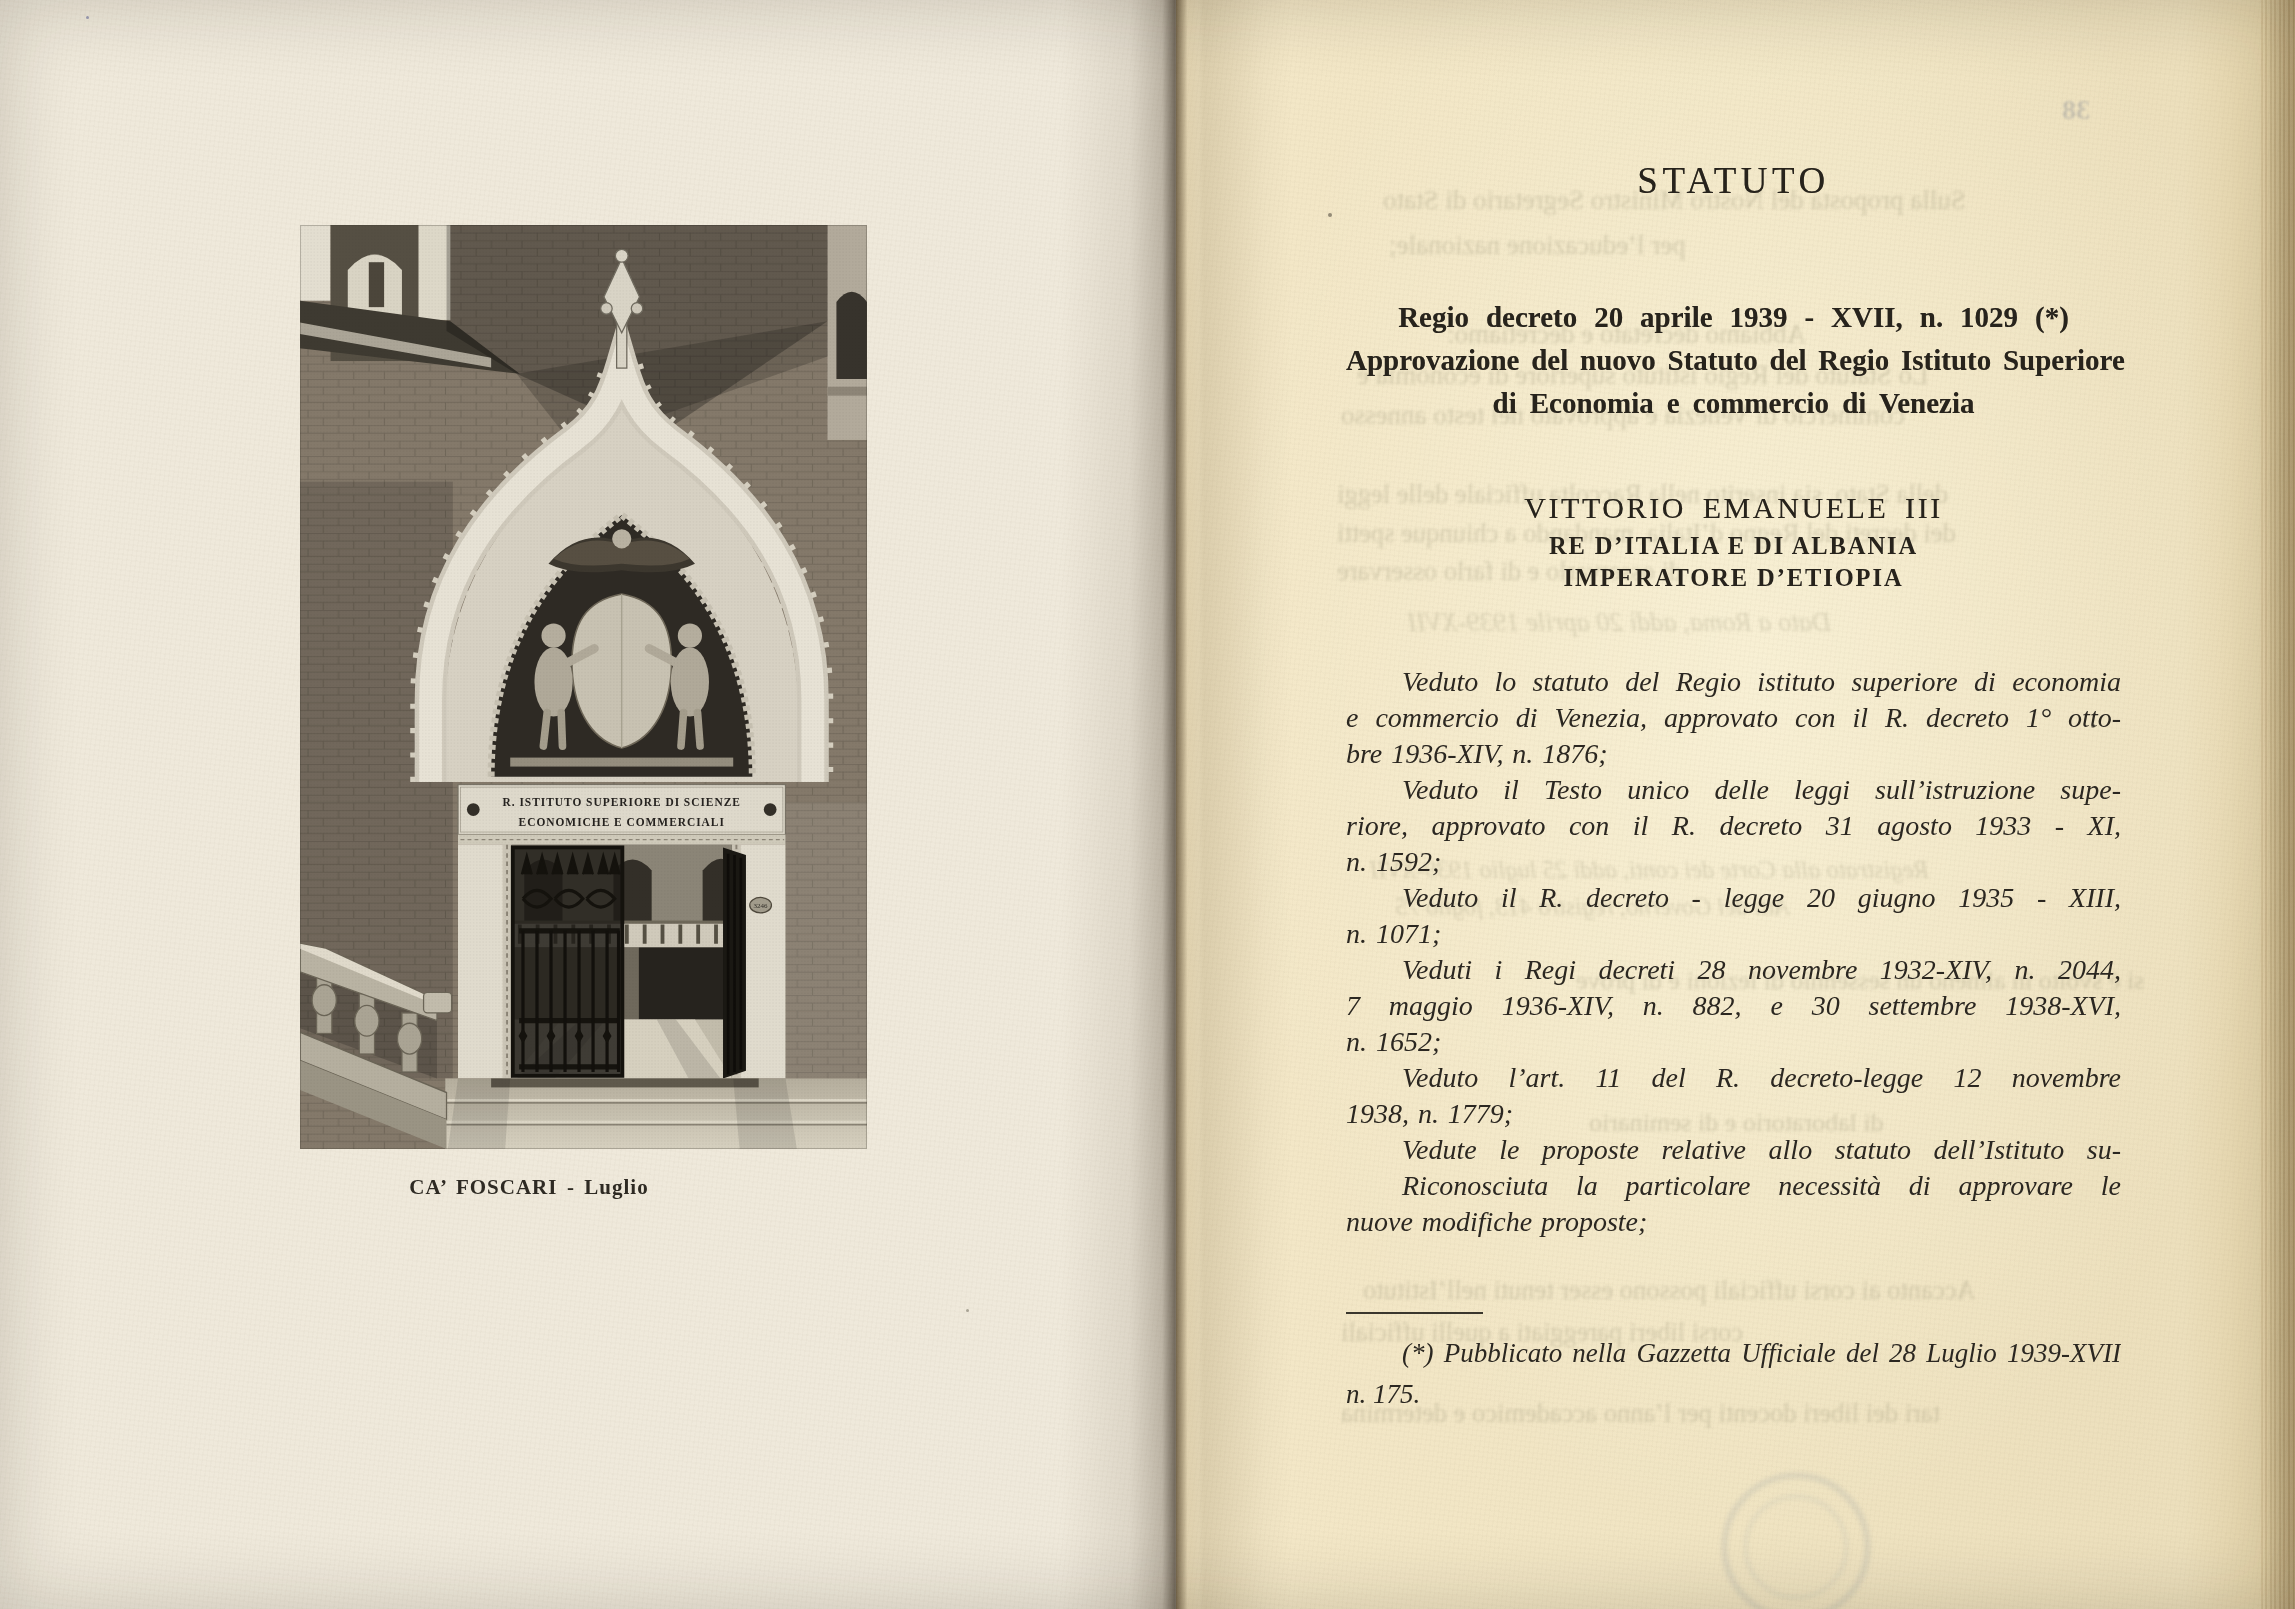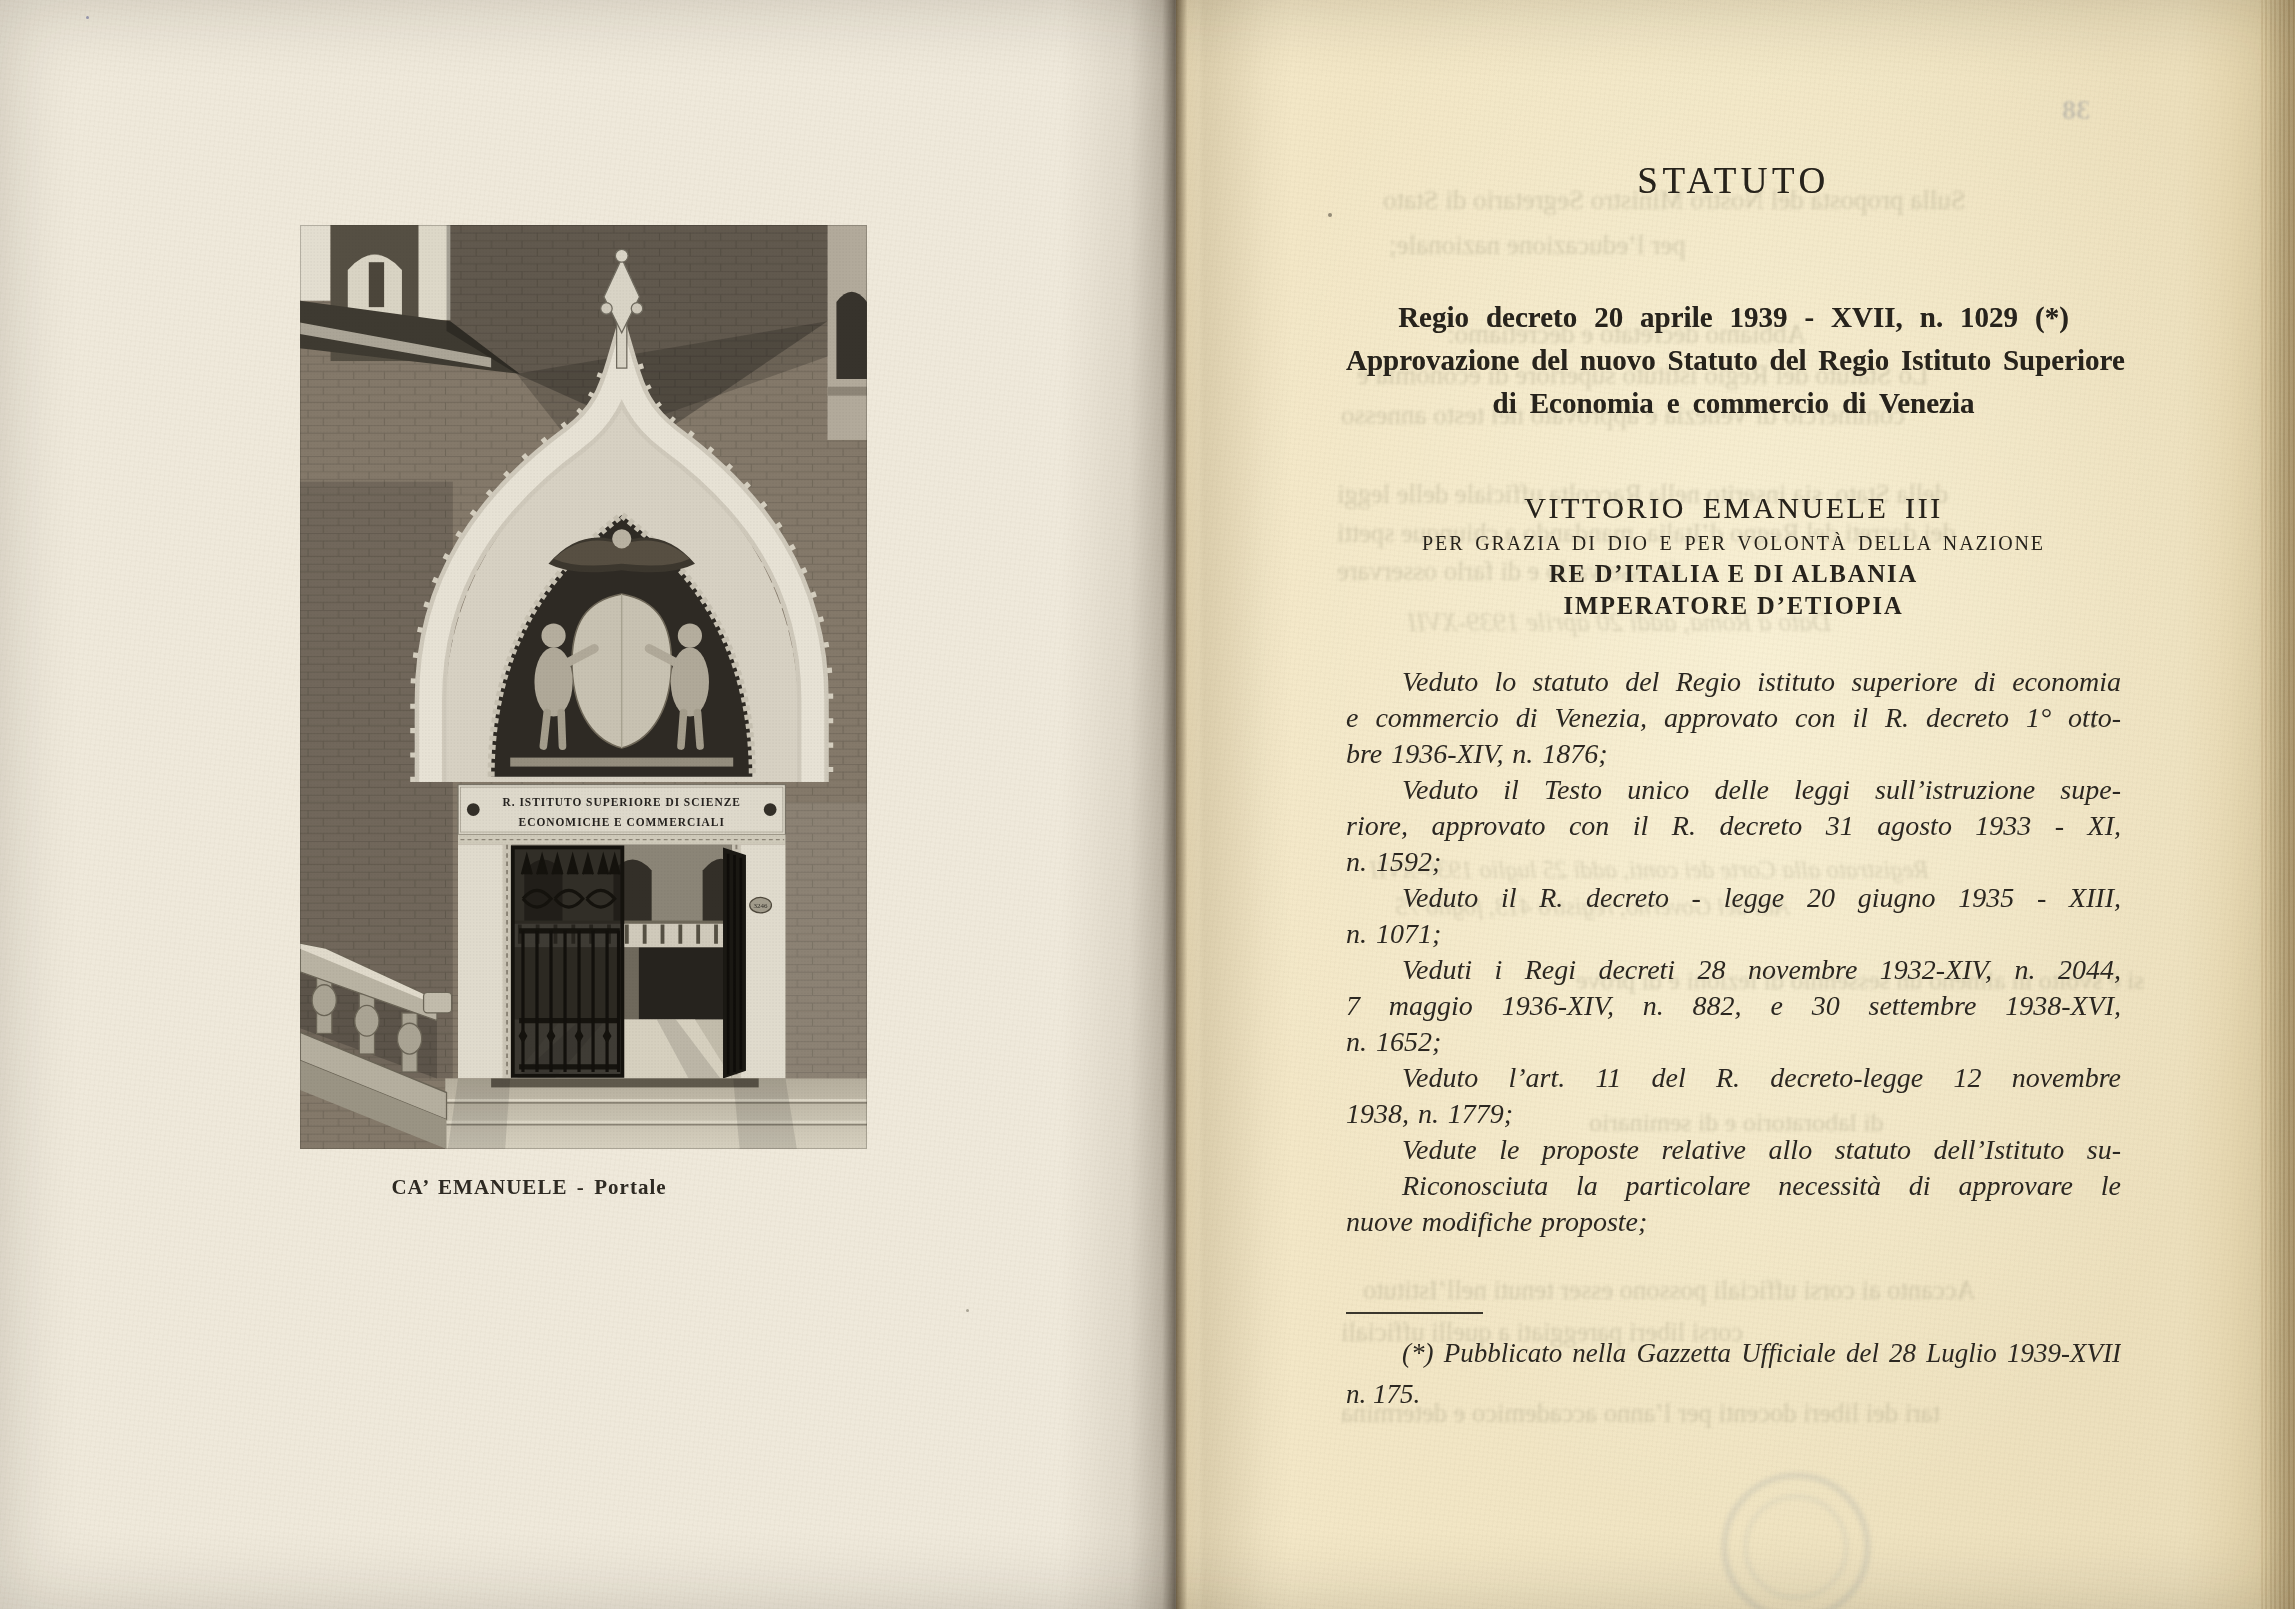--- a/index.html
+++ b/index.html
@@ -267,21 +267,21 @@
         <rect x="194" y="1196" width="44" height="32" rx="6" fill="#c2bcac" stroke="#6b6557" stroke-width="2"></rect>
         <polygon points="0,1258 230,1352 230,1394 0,1302" fill="#b5af9f" stroke="#6b6557" stroke-width="2"></polygon>
         <polygon points="0,1302 230,1394 230,1440 0,1348" fill="#9a9484"></polygon>
       </g>
     </g>
 
     <rect x="0" y="0" width="890" height="1440" fill="url(#halftone)" opacity=".08"></rect>
     <rect x="0" y="0" width="890" height="1440" fill="none" stroke="#3f3a31" stroke-width="3" opacity=".3"></rect>
   </svg>
 
-  <div class="caption">CA’ EMANUELE - Portale</div>
+  <div class="caption">CA’ FOSCARI - Luglio</div>
 
   <div class="speck" style="left:86px;top:16px;width:3.2px;height:3.2px;background:rgba(90,95,150,.55)"></div>
   <div class="speck" style="left:966px;top:1309px;width:3.2px;height:3.2px;background:rgba(100,95,80,.5)"></div>
 </div>
 
 <div class="page page-right">
   <div class="grain"></div>
 
   <div class="ghost-layer">
     <div class="ghost-pagenum">38</div>
@@ -307,21 +307,20 @@
   <div class="rp title center nowrap">STATUTO</div>
 
   <div class="rp heading">
     <div class="h h1 center nowrap">Regio decreto 20 aprile 1939 - XVII, n. 1029 (*)</div>
     <div class="h h2 center nowrap">Approvazione del nuovo Statuto del Regio Istituto Superiore</div>
     <div class="h h3 center nowrap">di Economia e commercio di Venezia</div>
   </div>
 
   <div class="rp royal">
     <div class="r1 center nowrap">VITTORIO EMANUELE III</div>
-    <div class="r2 center nowrap">PER GRAZIA DI DIO E PER VOLONTÀ DELLA NAZIONE</div>
     <div class="r3 center nowrap">RE D’ITALIA E DI ALBANIA</div>
     <div class="r4 center nowrap">IMPERATORE D’ETIOPIA</div>
   </div>
 
   <div class="rp bodytext">
       <div class="bline j ind">Veduto lo statuto del Regio istituto superiore di economia</div>
       <div class="bline j">e commercio di Venezia, approvato con il R. decreto 1° otto-</div>
       <div class="bline">bre 1936-XIV, n. 1876;</div>
       <div class="bline j ind">Veduto il Testo unico delle leggi sull’istruzione supe-</div>
       <div class="bline j">riore, approvato con il R. decreto 31 agosto 1933 - XI,</div>

